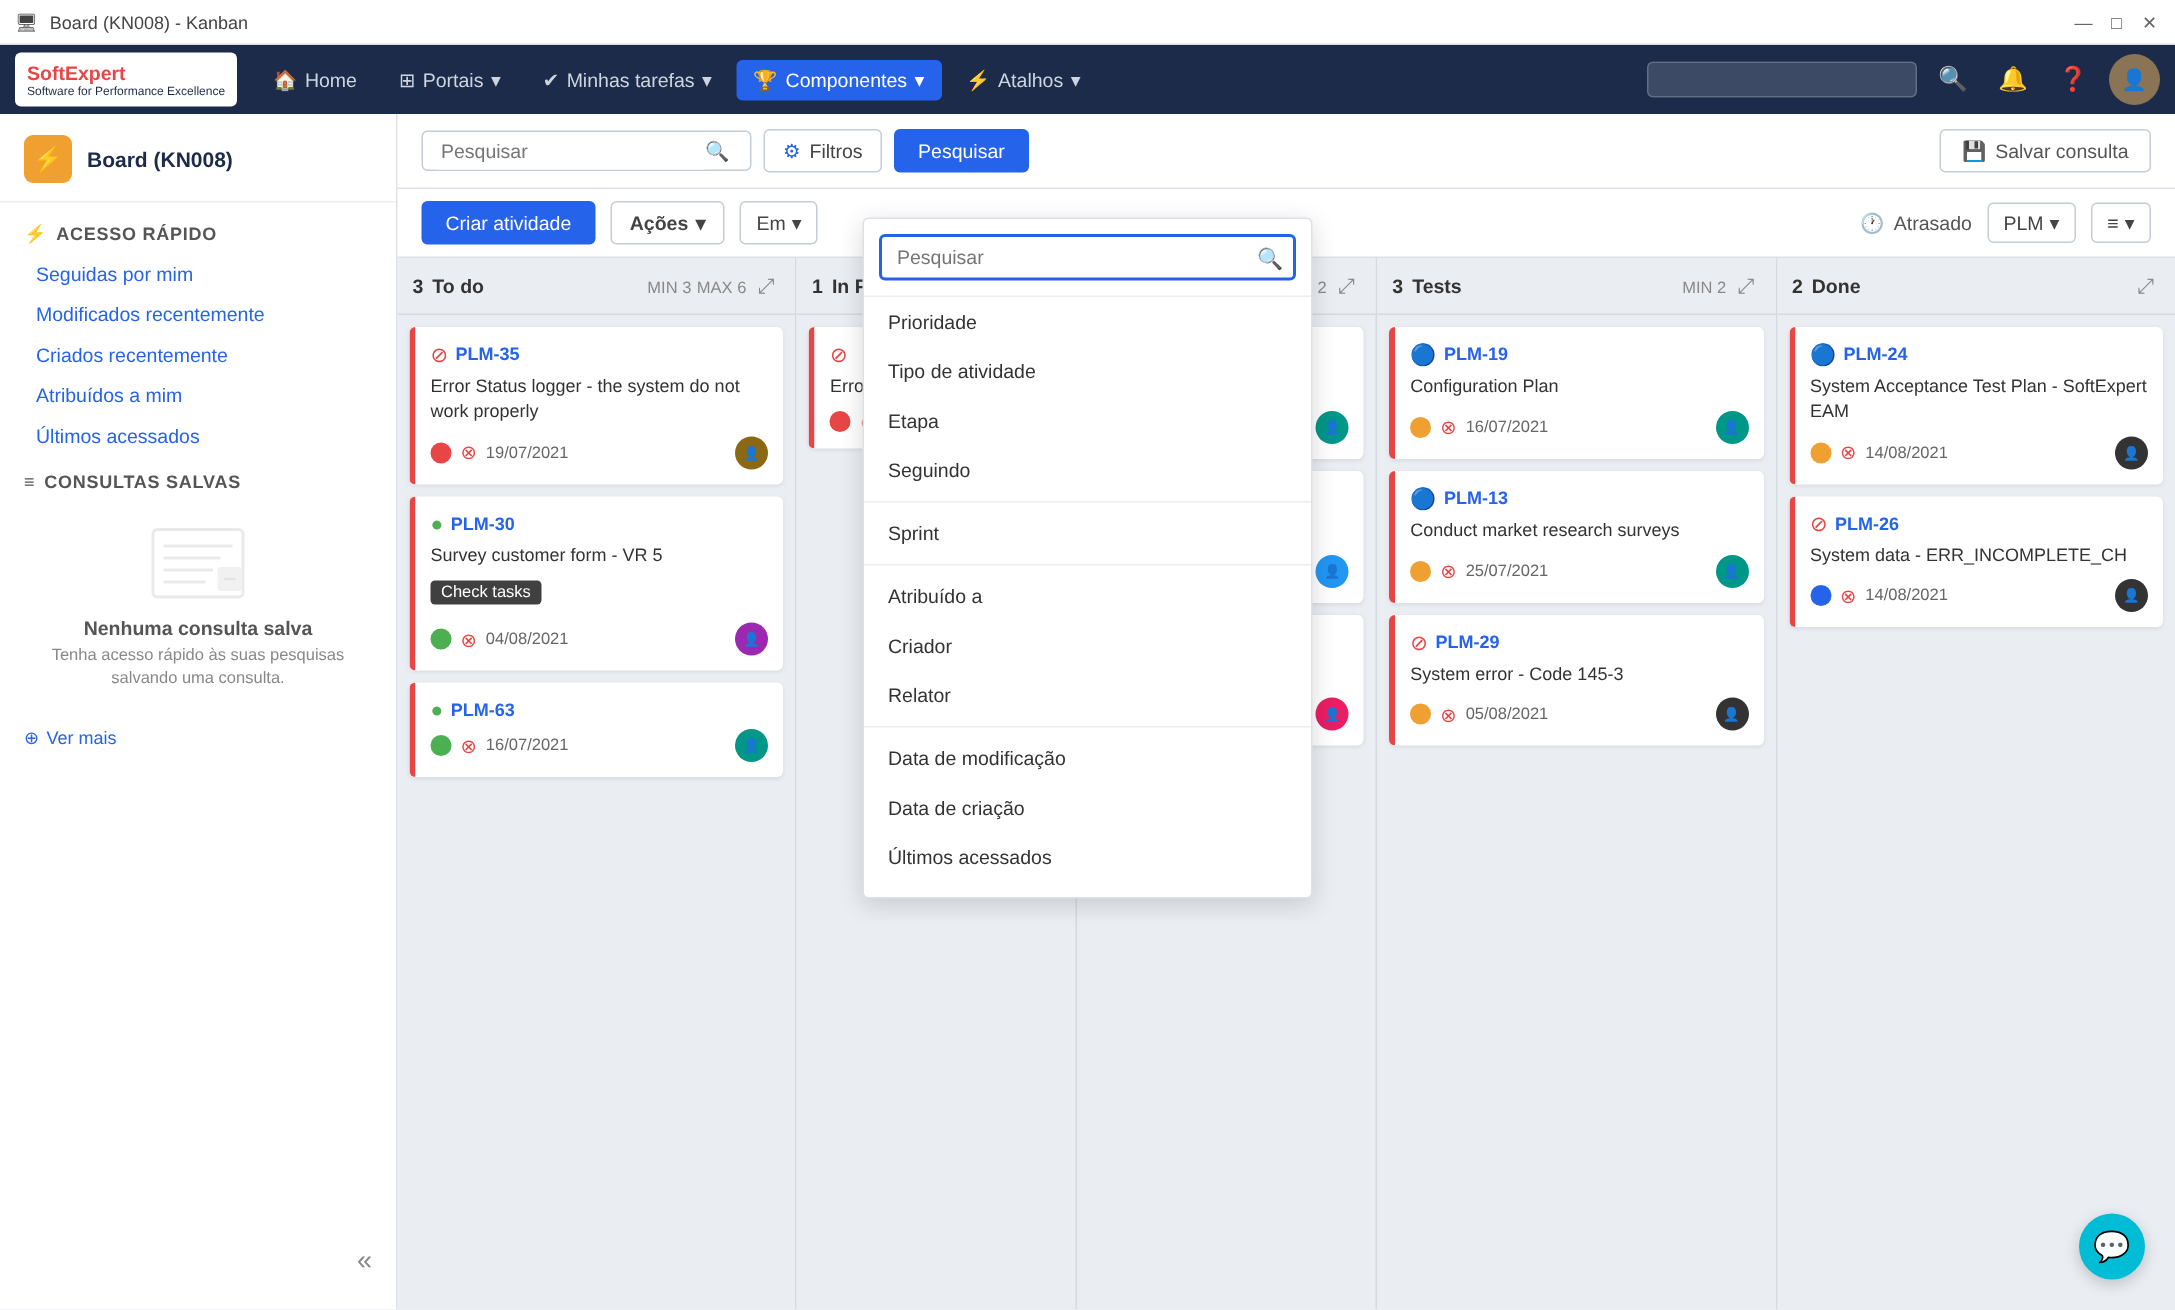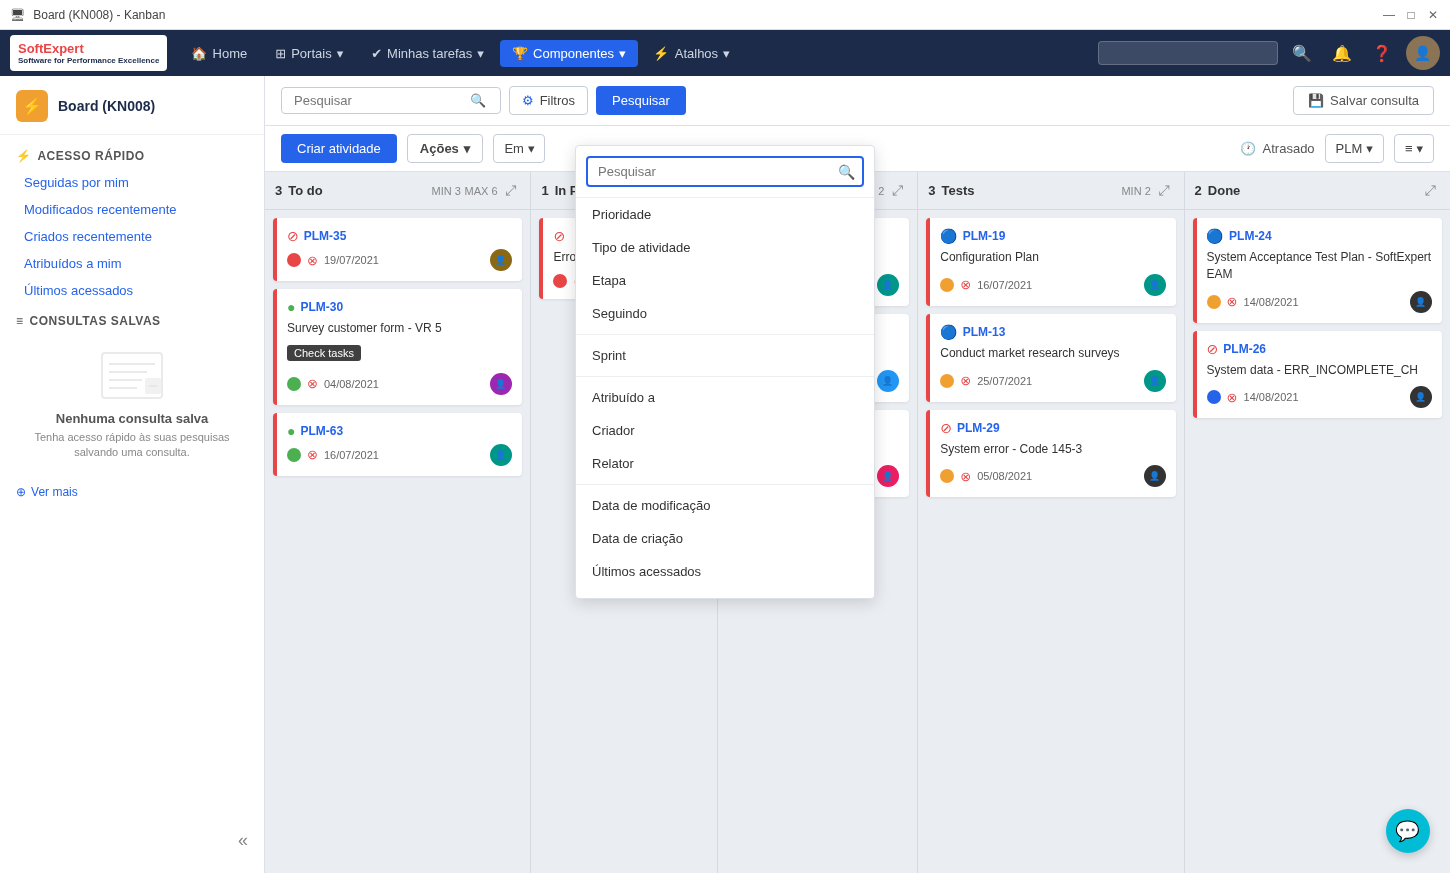--- a/index.html
+++ b/index.html
@@ -251,20 +251,21 @@
       padding: 6px 14px;
       background: #fff;
       cursor: pointer;
       font-size: 13px;
       color: #555;
     }
     .kanban-actions-bar {
       background: #fff;
       padding: 8px 16px;
       display: flex;
+      align-items: center;
       gap: 10px;
       border-bottom: 1px solid #dde1e7;
     }
     .create-btn {
       background: #2563eb;
       color: #fff;
       border: none;
       border-radius: 4px;
       padding: 7px 16px;
       font-size: 13px;
@@ -542,21 +543,21 @@
     <span class="titlebar-btn">—</span>
     <span class="titlebar-btn">□</span>
     <span class="titlebar-btn">✕</span>
   </div>
 </div>
 
 <div class="topnav">
   <div class="topnav-logo">
     <div>
       <div style="color:#e84646;font-weight:900;font-size:13px;">SoftExpert</div>
-      <div style="font-size:8px;color:#1c2b4a;font-weight:700;">Software for Performance Excellence</div>
+      <div style="font-size:8px;color:#1c2b4a;font-weight:400;">Software for Performance Excellence</div>
     </div>
   </div>
   <button class="nav-btn">
     <span>🏠</span>
     <span>Home</span>
   </button>
   <button class="nav-btn">
     <span>⊞</span>
     <span>Portais</span>
     <span>▾</span>
@@ -682,20 +683,21 @@
             <button class="col-action-btn">⤢</button>
           </div>
         </div>
         <div class="column-cards">
 
           <div class="kanban-card">
             <div class="card-id">
               <span style="color:#e84646;font-size:14px;">⊘</span>
               <span class="card-id-badge">PLM-35</span>
             </div>
+            <div class="card-title">Error Status logger - the system do not work properly</div>
             <div class="card-footer">
               <div class="card-date-row">
                 <span class="priority-icon priority-high"></span>
                 <span class="overdue-icon">⊗</span>
                 <span class="card-date">19/07/2021</span>
               </div>
               <div class="card-avatar" style="background:#8b6914;">👤</div>
             </div>
           </div>
 

